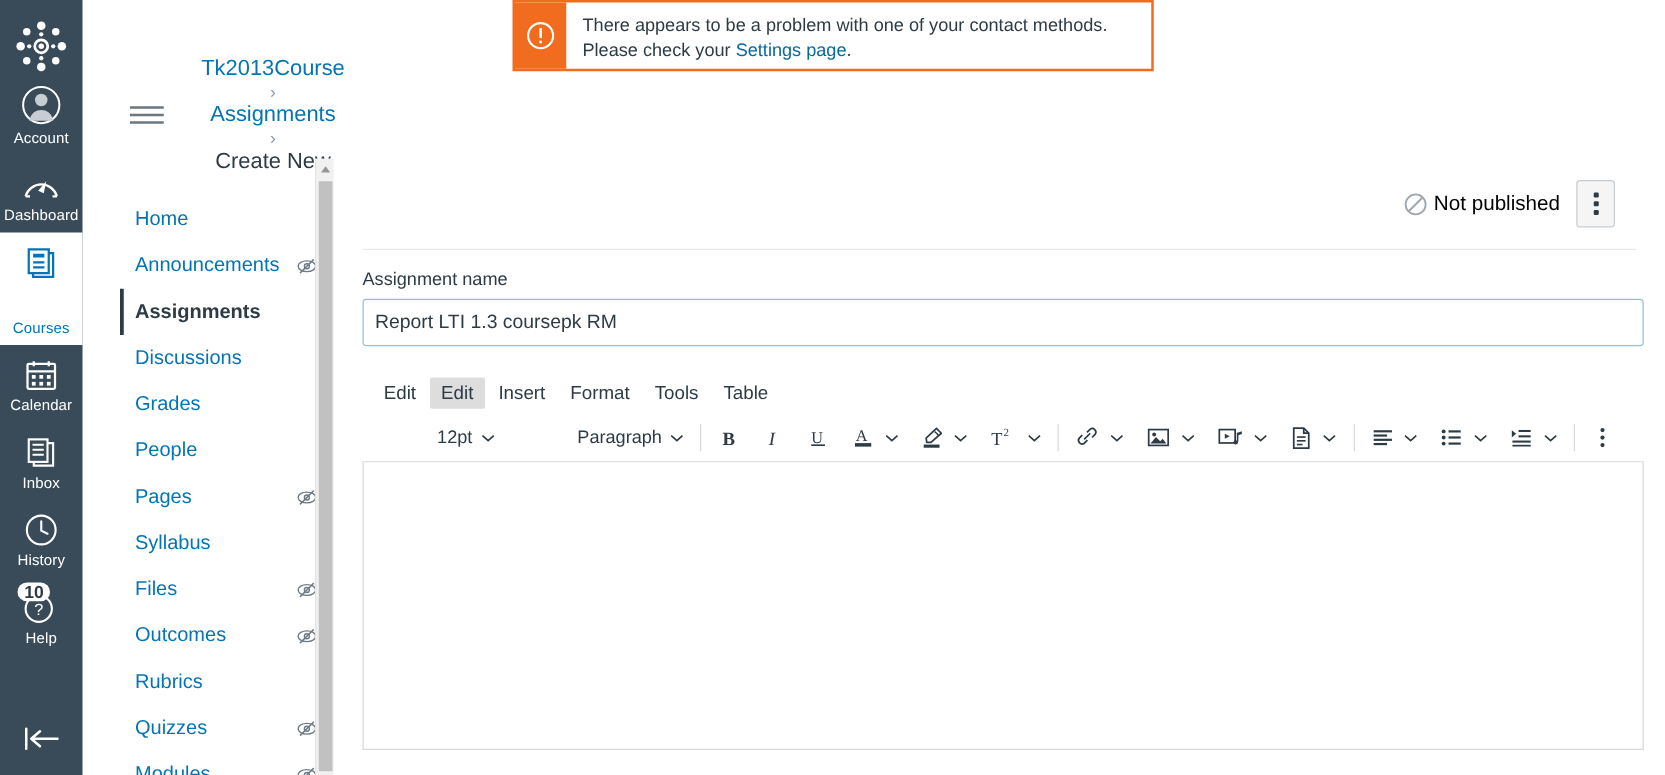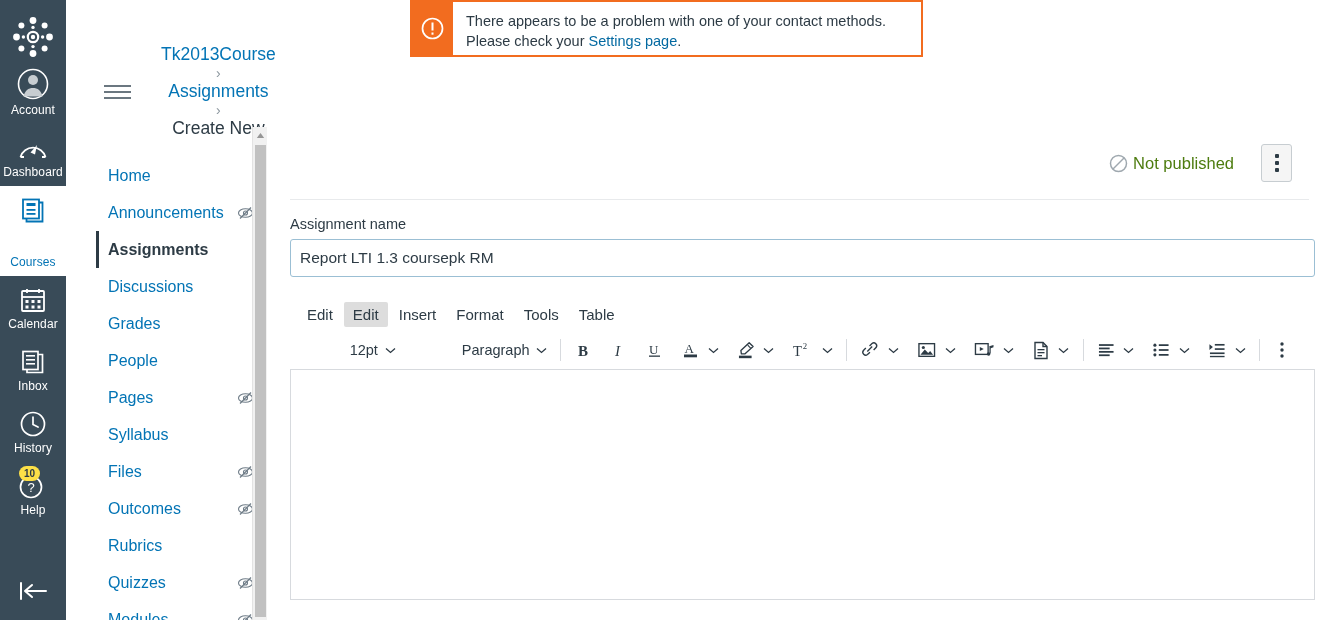--- a/index.html
+++ b/index.html
@@ -29,22 +29,22 @@
   }
   .gn-item .gn-ico { height: 30px; display: flex; align-items: flex-end; justify-content: center; position: relative; }
   .gn-item .gn-lbl {
     font-size: 12px; line-height: 15px; color: #fff;
     margin-top: 3px; letter-spacing: .1px;
   }
   .gn-item.active { background: #fff; gap: 28px; }
   .gn-item.active .gn-lbl { color: #0374B5; }
   .gn-badge {
     position: absolute; right: 8px; top: -4px;
-    background: #fde047; color: #2D3B45;
-    font-size: 10px; font-weight: bold;
+    background: #ffffff; color: #2D3B45;
+    font-size: 14px; font-weight: bold;
     border-radius: 9px; padding: 1px 5px;
     line-height: 13px; min-width: 18px; text-align: center;
   }
   .gn-spacer { flex: 1; }
   .gn-collapse { width: 66px; padding: 14px 0 18px 0; display:flex; justify-content:center; cursor:pointer; }
 
   
   #alert {
     position: absolute; left: 410px; top: 0;
     width: 513px; height: 57px;
@@ -114,21 +114,21 @@
   
   #main { position: absolute; left: 267px; top: 127px; width: 1065px; height: 493px; background: #fff; }
 
   #publish-row {
     position: relative; height: 73px;
     display: flex; align-items: center; justify-content: flex-end;
     padding-right: 17px;
     border-bottom: 1px solid #E8EAEC;
     margin: 0 23px 0 23px;
   }
-  #publish-status { display: flex; align-items: center; color: #4d7c0f; font-size: 16.5px; margin-right: 27px; }
+  #publish-status { display: flex; align-items: center; color: #000000; font-size: 16.5px; margin-right: 13px; }
   #publish-status .ps-ico { margin-right: 5px; display: flex; }
   #kebab-btn {
     width: 31px; height: 38px;
     border: 1px solid #C7CDD1; border-radius: 3px;
     background: #F5F5F5;
     display: flex; flex-direction: column; align-items: center; justify-content: center;
     gap: 3px; cursor: pointer;
   }
   #kebab-btn i { display: block; width: 4px; height: 4px; background: #2D3B45; border-radius: 1px; }
 

